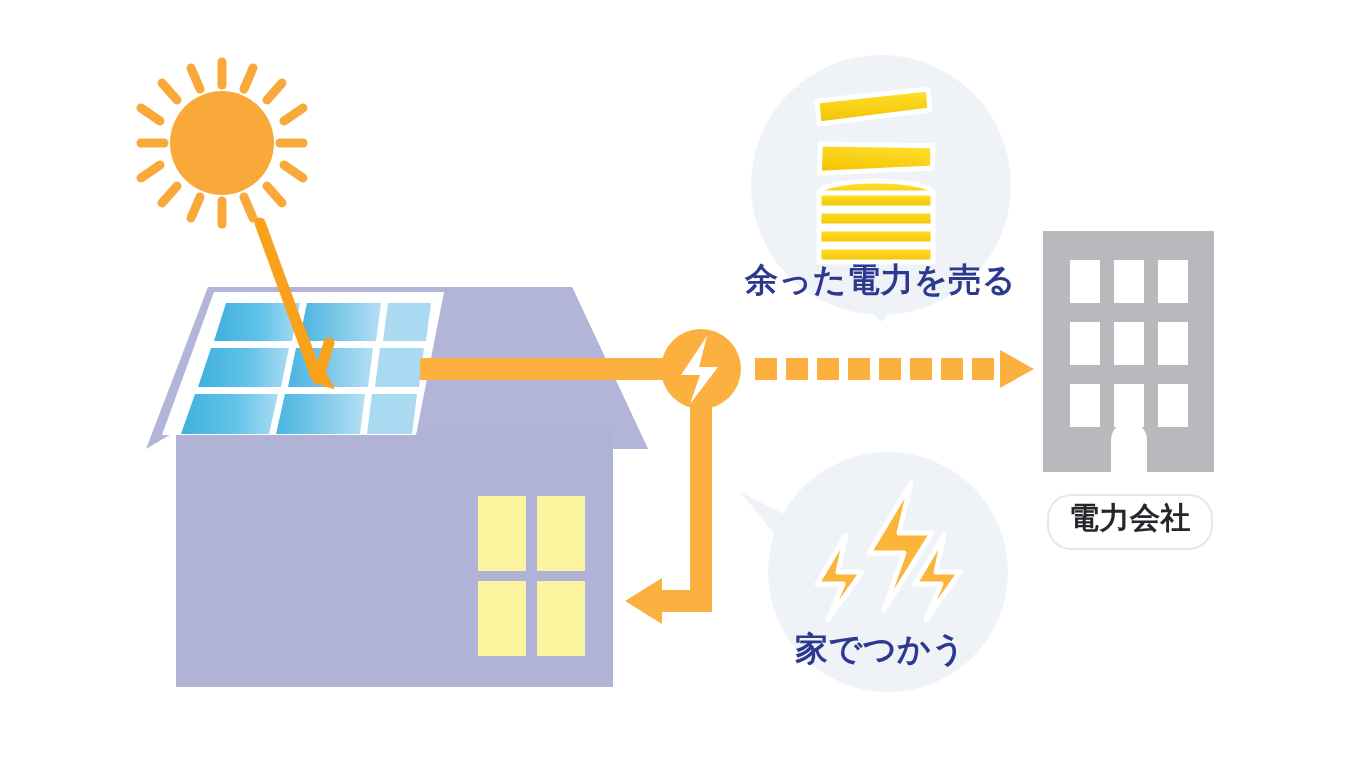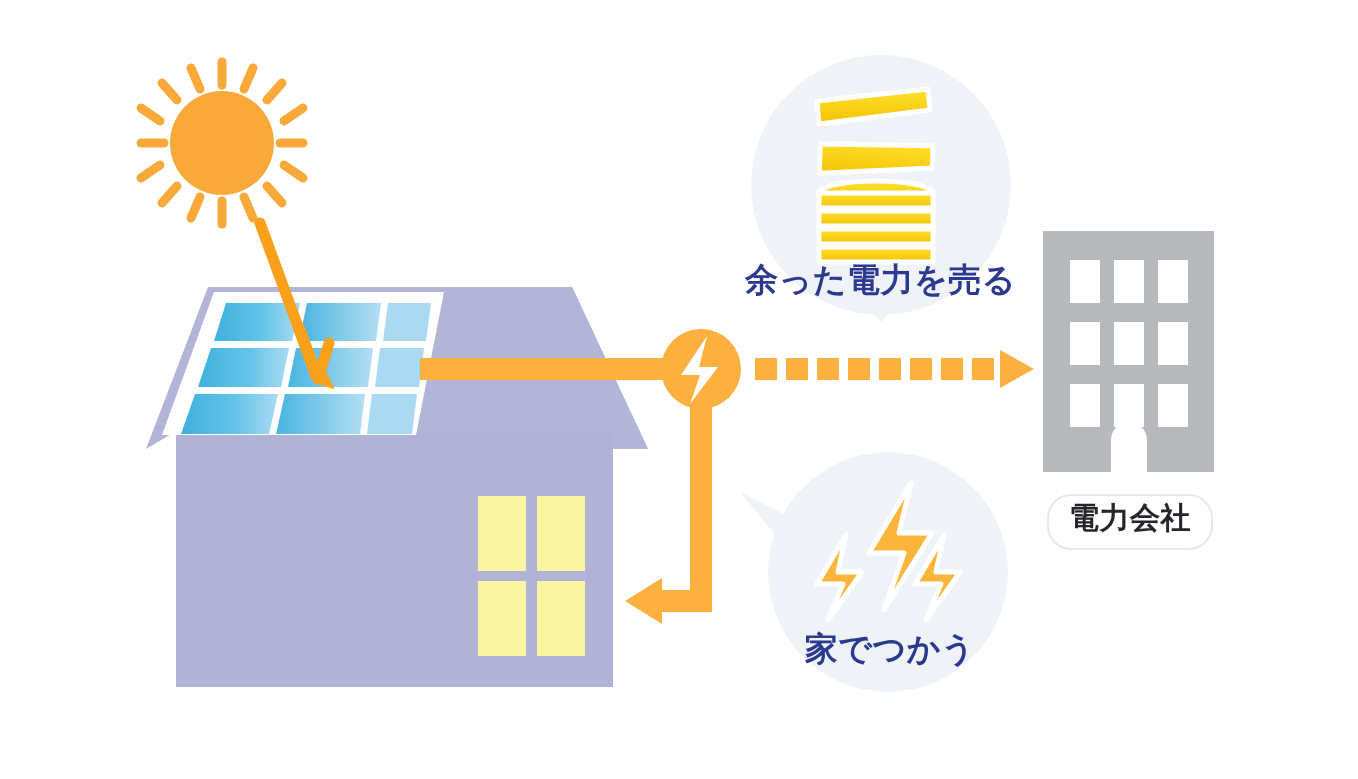--- a/index.html
+++ b/index.html
@@ -36,21 +36,21 @@
     top: 258px;
     width: 272px;
     text-align: left;
     font-size: 33px;
     color: #2b3a8f;
   }
   #label-use {
     left: 795px;
     top: 627px;
     width: 190px;
-    text-align: center;
+    text-align: left;
     font-size: 33px;
     color: #2b3a8f;
   }
   #label-utility {
     left: 1047px;
     top: 494px;
     width: 166px;
     height: 56px;
     line-height: 44px;
     text-align: center;

